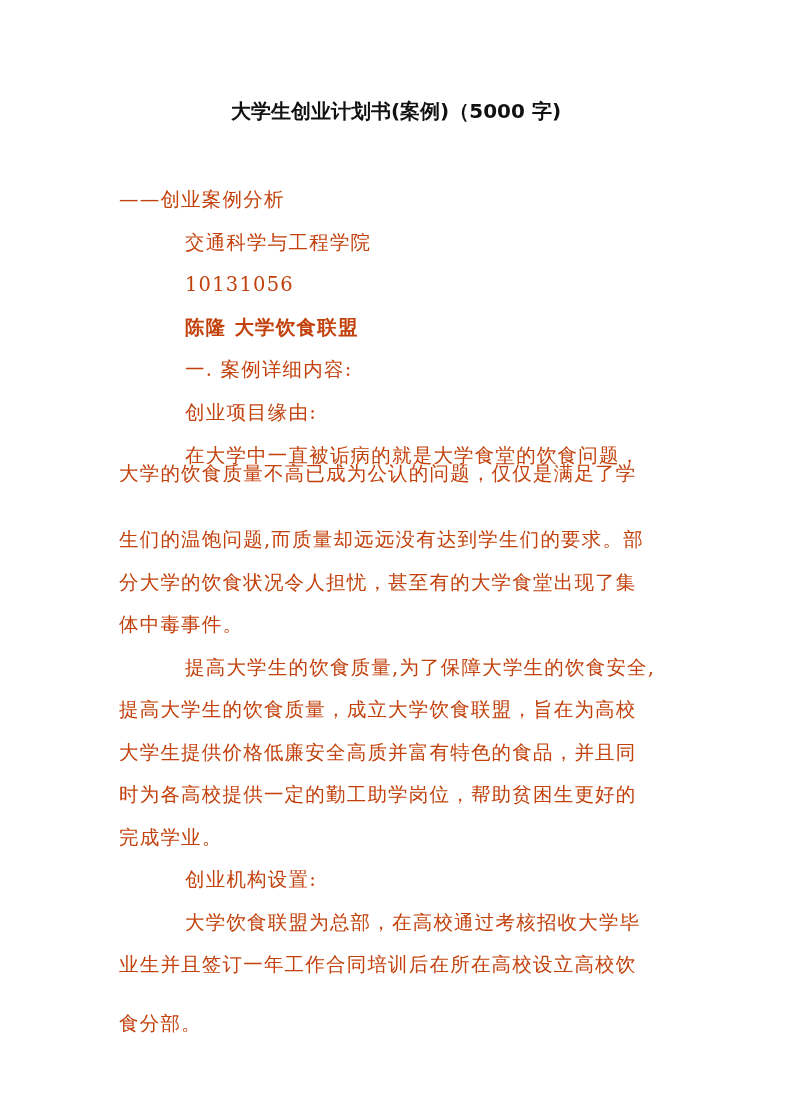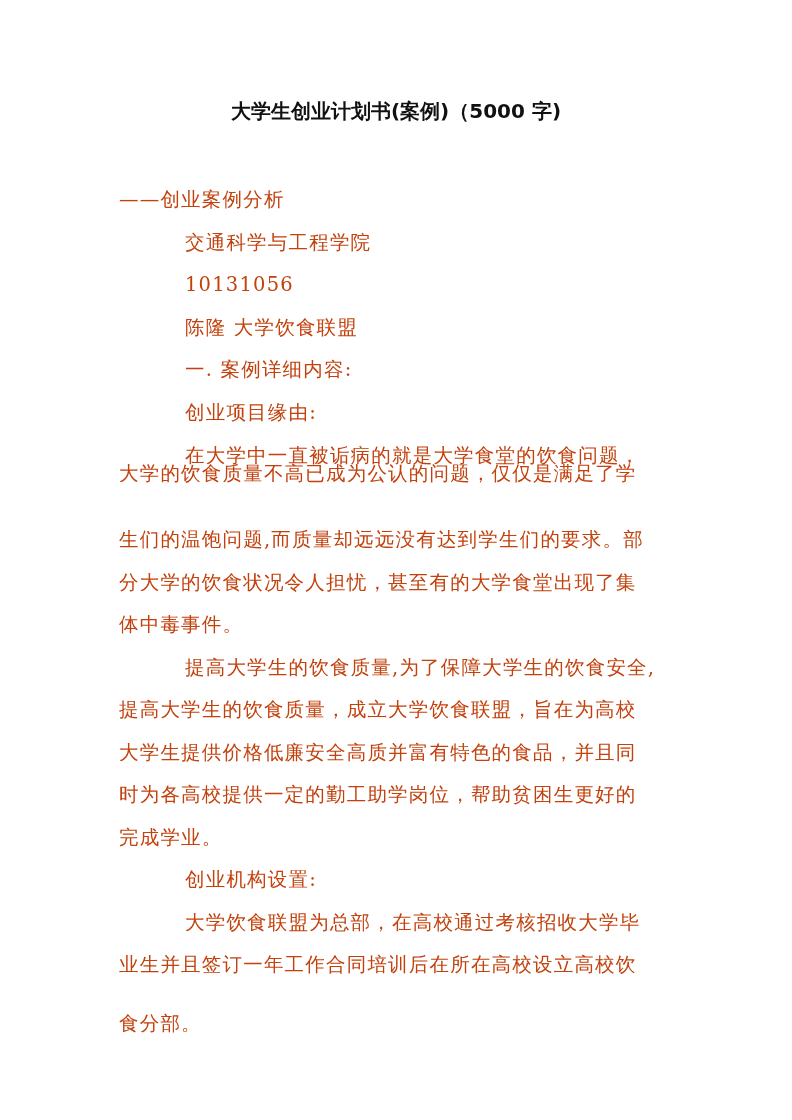--- a/index.html
+++ b/index.html
@@ -50,21 +50,21 @@
 <body>
 
 <div class="page">
 
   <div class="title">大学生创业计划书(案例)（5000 字)</div>
 
   <div class="line l0" style="top:188px;">——创业案例分析</div>
 
   <div class="line l1" style="top:231px;">交通科学与工程学院</div>
   <div class="line l1" style="top:273px;">10131056</div>
-  <div class="line l1" style="top:316px;">陈隆  大学饮食联盟</div>
+  <div class="line l1" style="top:316px;font-weight:bold;">陈隆  大学饮食联盟</div>
 
   <div class="line l1" style="top:358px;">一.  案例详细内容:</div>
 
   <div class="line l1" style="top:401px;">创业项目缘由:</div>
 
   <div class="line l1" style="top:444px;">在大学中一直被诟病的就是大学食堂的饮食问题，</div>
   <div class="line l2" style="top:462px;">大学的饮食质量不高已成为公认的问题，仅仅是满足了学</div>
   <div class="line l2" style="top:528px;">生们的温饱问题,而质量却远远没有达到学生们的要求。部</div>
   <div class="line l2" style="top:571px;">分大学的饮食状况令人担忧，甚至有的大学食堂出现了集</div>
   <div class="line l2" style="top:613px;">体中毒事件。</div>

